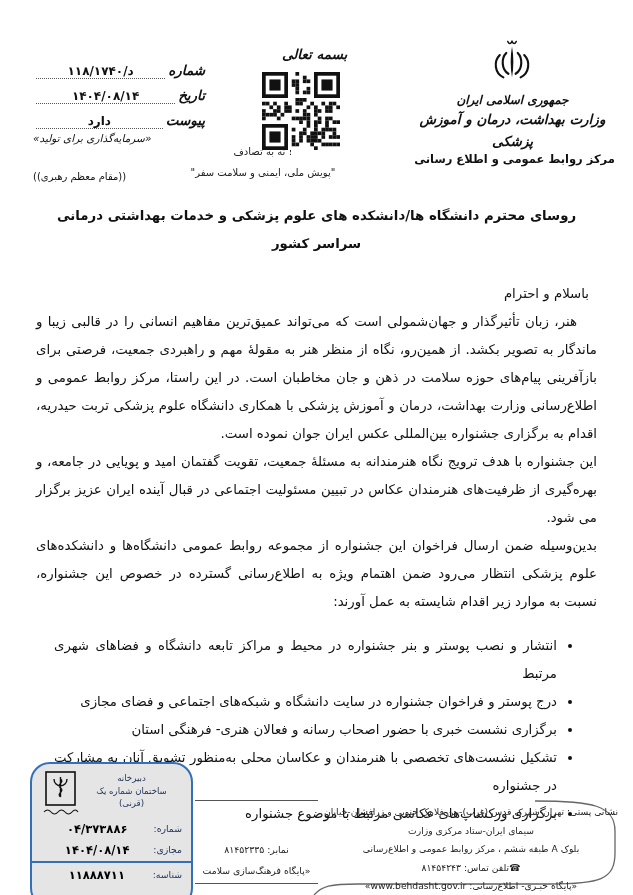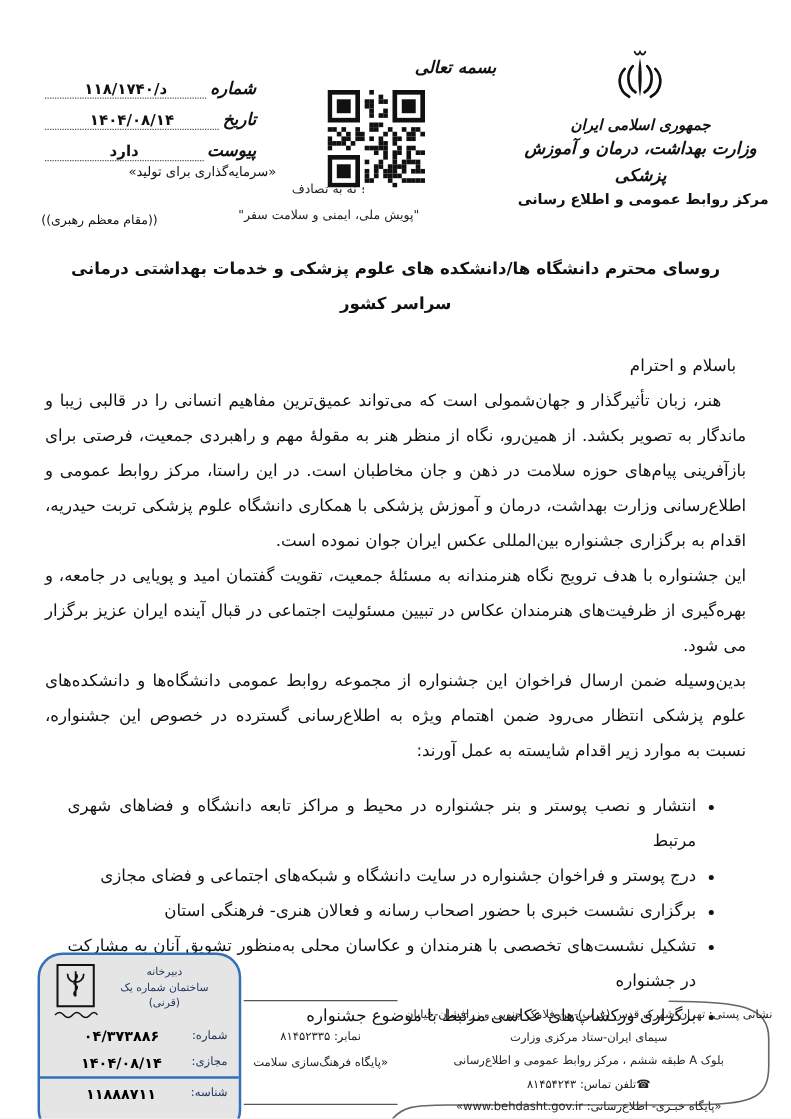--- a/index.html
+++ b/index.html
@@ -8,24 +8,24 @@
     background:#ffffff;color:#111;overflow:hidden;
     font-family:"DejaVu Sans", sans-serif;
   }
   
   .fld-block{position:absolute;top:46px;left:33px;width:172px;direction:rtl;}
   .fld-row{display:flex;align-items:baseline;direction:rtl;height:25px;font-size:12.5px;}
   .fld-label{font-style:italic;font-weight:bold;font-size:13.5px;white-space:nowrap;}
   .fld-dots{flex:1;border-bottom:1.5px dotted #555;text-align:center;padding:0 2px;margin:17px 3px;}
   .fld-val{font-weight:bold;font-size:12px;}
   .slogan{position:absolute;top:128px;left:33px;width:188px;direction:rtl;font-size:10.5px;line-height:20px;}
-  .slogan .l1{text-align:right;}
+  .slogan .l1{text-align:left;font-style:italic;}
   .slogan .l2{text-align:left;font-size:10px;margin-top:19px;}
   .campaign{position:absolute;top:141px;left:188px;width:150px;direction:rtl;font-size:10px;line-height:21px;text-align:center;color:#222;}
-  .basmala{position:absolute;top:46px;left:282px;width:115px;text-align:right;
+  .basmala{position:absolute;top:46px;left:282px;width:115px;text-align:left;
     font-style:italic;font-weight:bold;font-size:13.5px;}
   .qr{position:absolute;left:262px;top:72px;width:78px;height:78px;}
   .emblem{position:absolute;left:489px;top:34px;width:46px;height:58px;}
   .gov-names{position:absolute;top:92px;left:405px;width:215px;text-align:center;direction:rtl;}
   .gov-names .rep{font-style:italic;font-weight:bold;font-size:12px;line-height:16px;}
   .gov-names .min{font-style:italic;font-weight:bold;font-size:13.5px;line-height:22px;}
   .center-name{position:absolute;top:152px;left:412px;width:205px;text-align:center;
     font-weight:bold;font-size:11.5px;direction:rtl;}
   
   .letter{position:absolute;top:198px;left:36px;right:36px;direction:rtl;text-align:justify;
@@ -41,21 +41,21 @@
     border:2.5px solid #3470b8;border-radius:20px;direction:rtl;padding:6px 9px 3px;background:#e5e5e5;}
   .stamp-head{display:flex;direction:rtl;align-items:flex-start;}
   .stamp-office{flex:1;text-align:center;font-size:8.6px;line-height:12.5px;color:#22365e;padding-top:2px;}
   .stamp-logo{width:40px;flex:0 0 40px;}
   .stamp-row{display:flex;direction:rtl;align-items:center;height:21px;font-size:9.3px;color:#22365e;}
   .stamp-row b{flex:1;text-align:center;font-size:11.5px;color:#000;letter-spacing:.5px;}
   .stamp-divider{border-top:2px solid #3470b8;margin:1px -9px;}
   
   .footer-left{position:absolute;left:195px;top:800px;width:123px;height:84px;box-sizing:border-box;
     border-top:1px solid #555;border-bottom:1px solid #555;direction:rtl;text-align:center;
-    font-size:9.3px;line-height:21px;padding-top:18px;color:#222;}
+    font-size:9.3px;line-height:21px;padding-top:38px;color:#222;}
   .footer-frame{position:absolute;left:310px;top:798px;width:322px;height:98px;}
   .footer-right{position:absolute;left:322px;top:803px;width:298px;direction:rtl;text-align:center;
     font-size:9.2px;line-height:18.5px;color:#222;}
 </style>
 </head>
 <body>
 
 <div class="page">
 
   <div class="fld-block">

